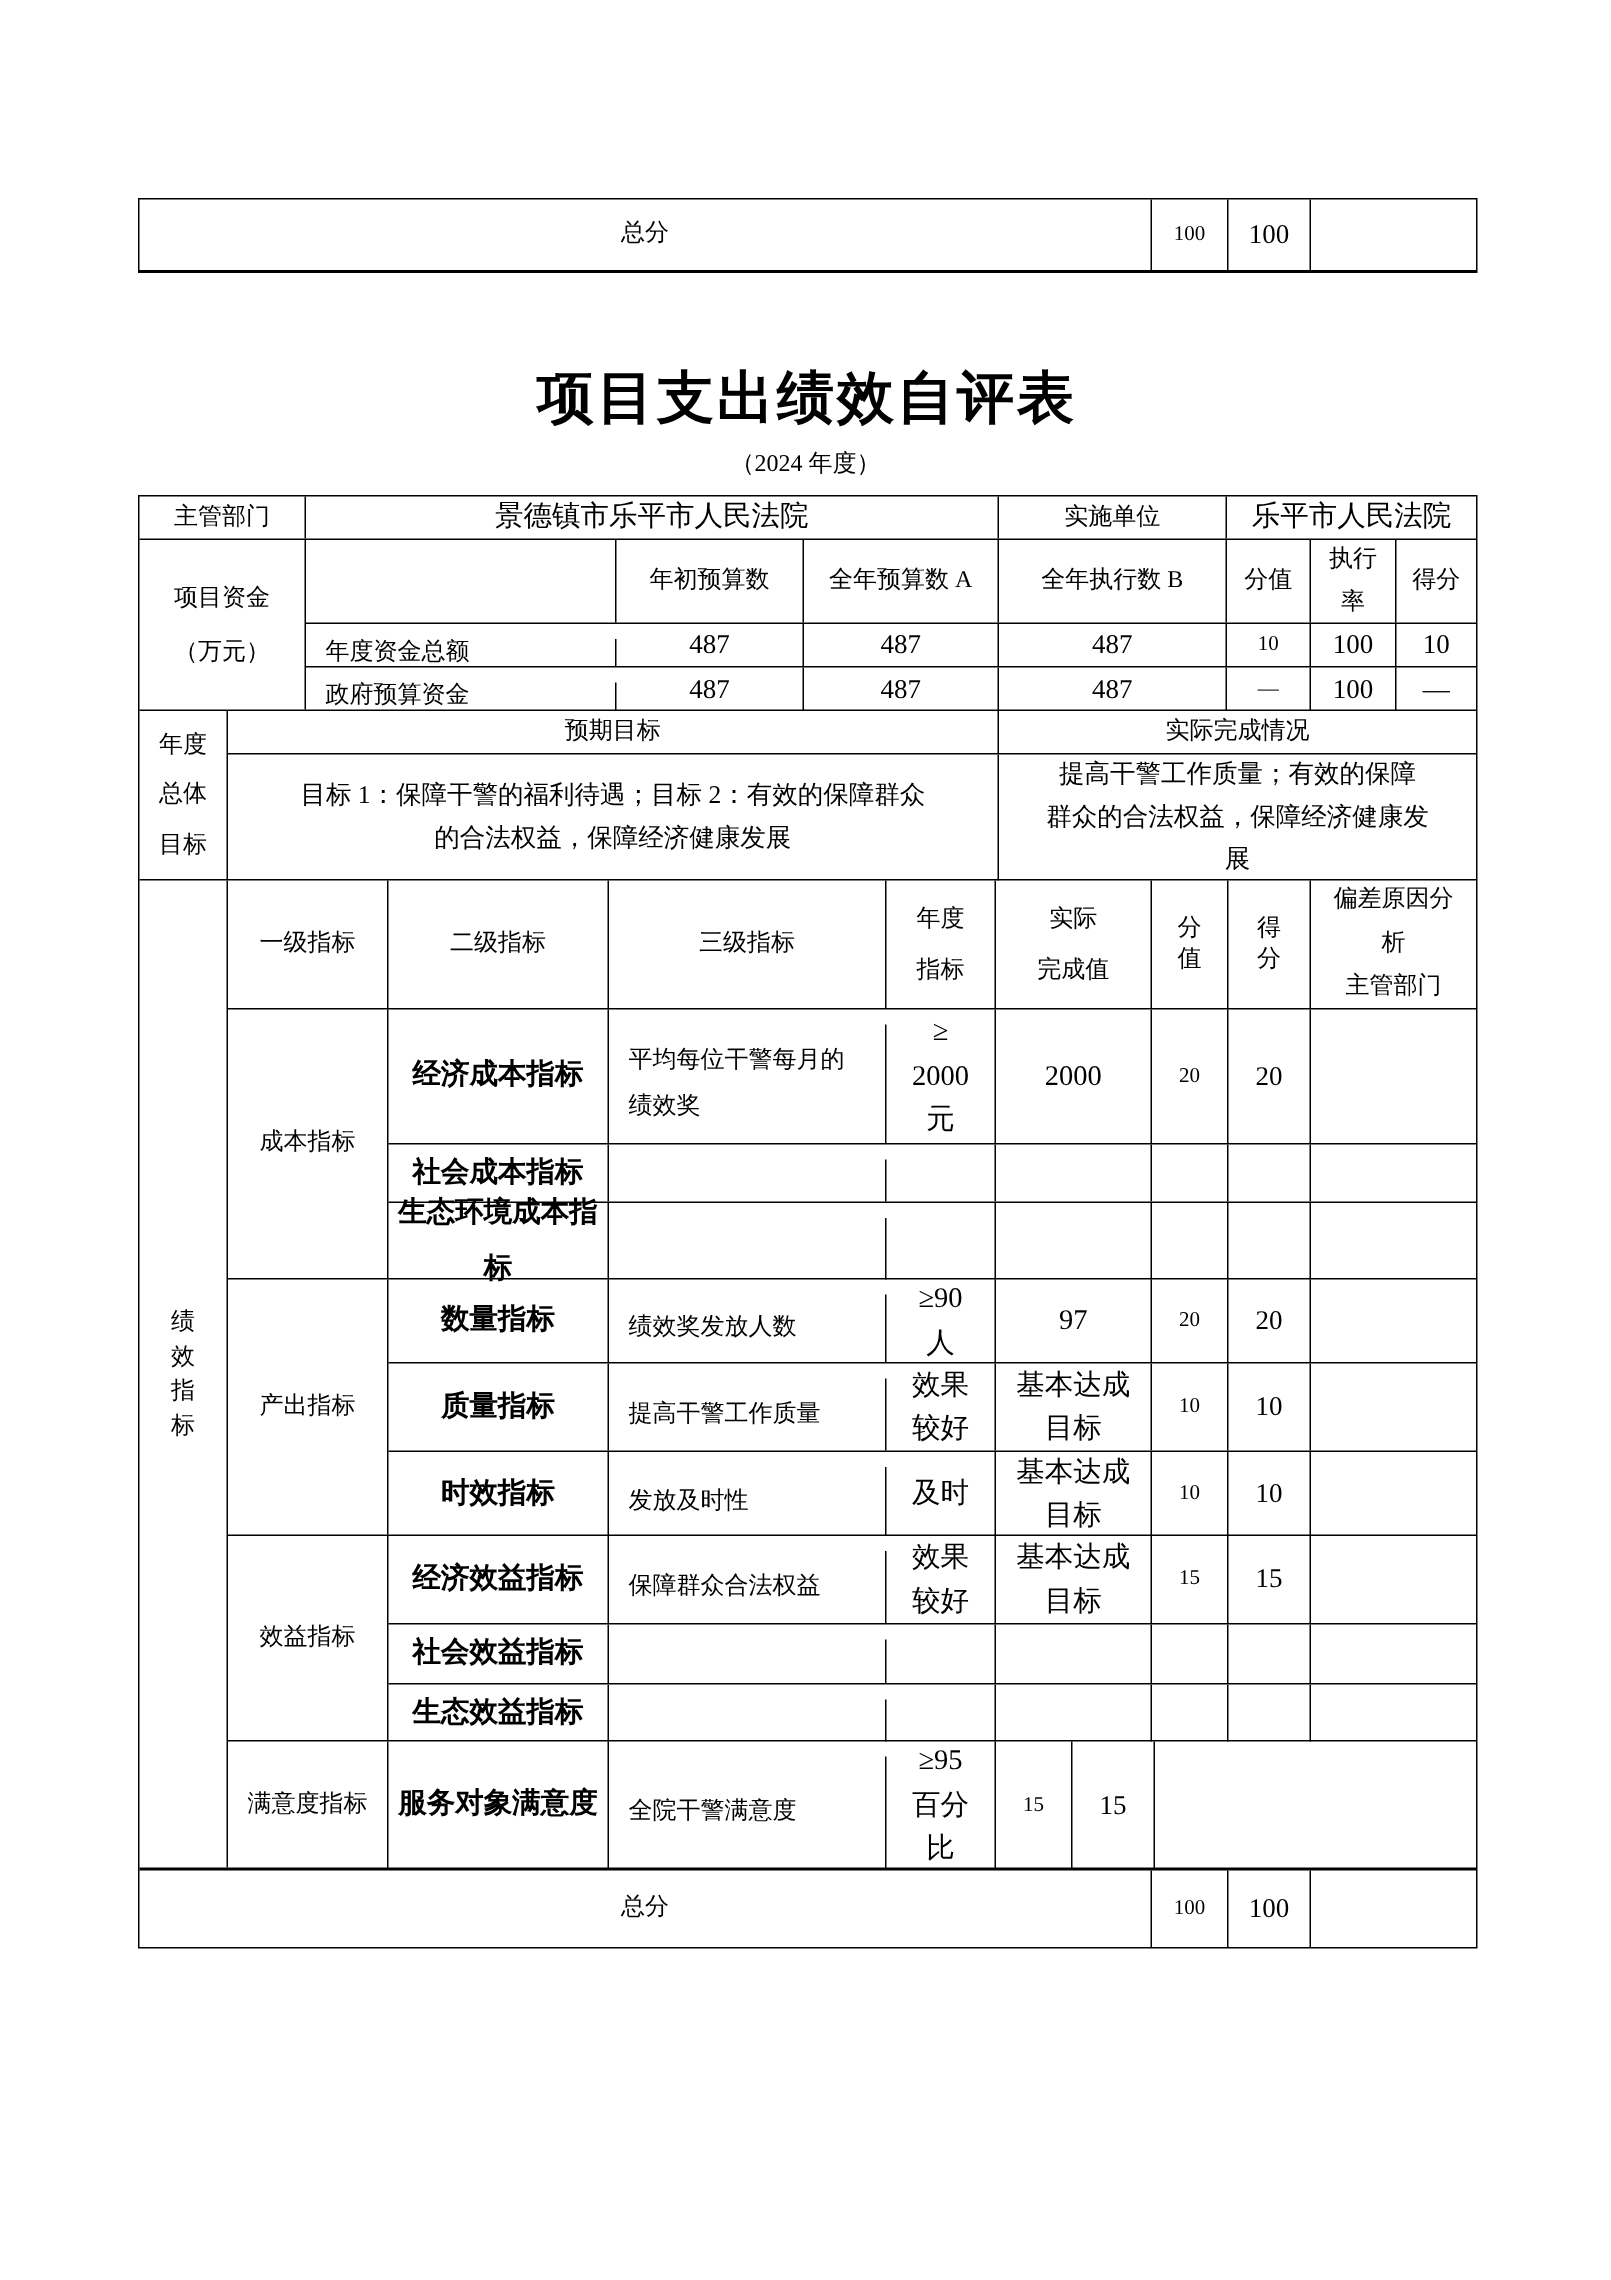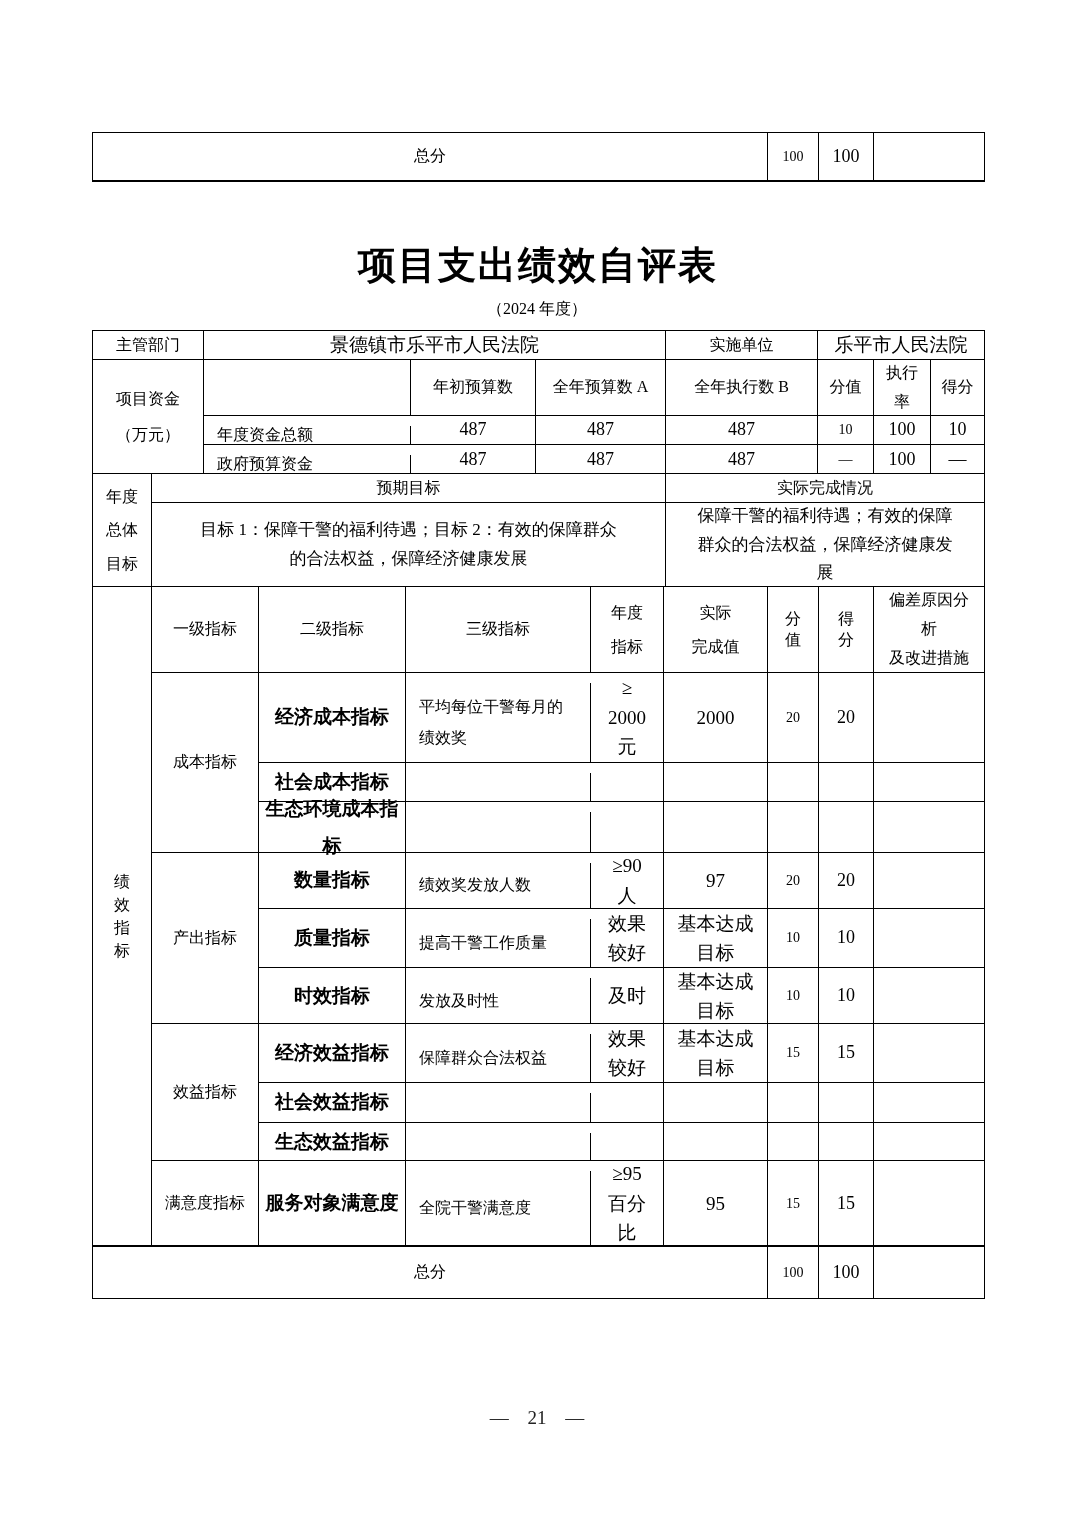--- a/index.html
+++ b/index.html
@@ -143,21 +143,21 @@
 总体
 目标</div>
       <div class="sub">
         <div class="r" style="height:29px">
           <div class="c w-exp">预期目标</div>
           <div class="c flex1">实际完成情况</div>
         </div>
         <div class="r" style="height:84px">
           <div class="c w-exp gtext">目标 1：保障干警的福利待遇；目标 2：有效的保障群众
 的合法权益，保障经济健康发展</div>
-          <div class="c flex1 gtext">保障干警的福利待遇；有效的保障
+          <div class="c flex1 gtext">提高干警工作质量；有效的保障
 群众的合法权益，保障经济健康发
 展</div>
         </div>
       </div>
     </div>
 
     <div class="r" style="height:659px">
       <div class="c w-side lh145">绩
 效
 指
@@ -170,21 +170,21 @@
           <div class="c p4 lh21">年度
 指标</div>
           <div class="c p5 lh21">实际
 完成值</div>
           <div class="c p6 lh13">分
 值</div>
           <div class="c p7 lh13">得
 分</div>
           <div class="c flex1 lh18">偏差原因分
 析
-及改进措施</div>
+主管部门</div>
         </div>
 
         <div class="r" style="height:180px">
           <div class="c p1">成本指标</div>
           <div class="sub2">
             <div class="r" style="height:90px">
               <div class="c p2 fs17">经济成本指标</div>
               <div class="c p3 lt">平均每位干警每月的
 绩效奖</div>
               <div class="c p4 fs19">≥
@@ -291,32 +291,30 @@
 
         <div class="r" style="height:85px">
           <div class="c p1">满意度指标</div>
           <div class="sub2">
             <div class="r" style="height:85px">
               <div class="c p2 fs17">服务对象满意度</div>
               <div class="c p3 lt">全院干警满意度</div>
               <div class="c p4 fs19">≥95
 百分
 比</div>
-              <div class="c p5 fs19">95</div>
               <div class="c p6 fs15">15</div>
               <div class="c p7 fs18">15</div>
               <div class="c flex1"></div>
             </div>
           </div>
         </div>
       </div>
     </div>
 
     <div class="r nb thick-top" style="height:52px">
       <div class="c total-lab">总分</div>
       <div class="c p6 fs15">100</div>
       <div class="c p7 fs18">100</div>
       <div class="c flex1"></div>
     </div>
   </div>
 
-  <div class="pg-footer">— 21 —</div>
 </div>
 
 </body></html>

